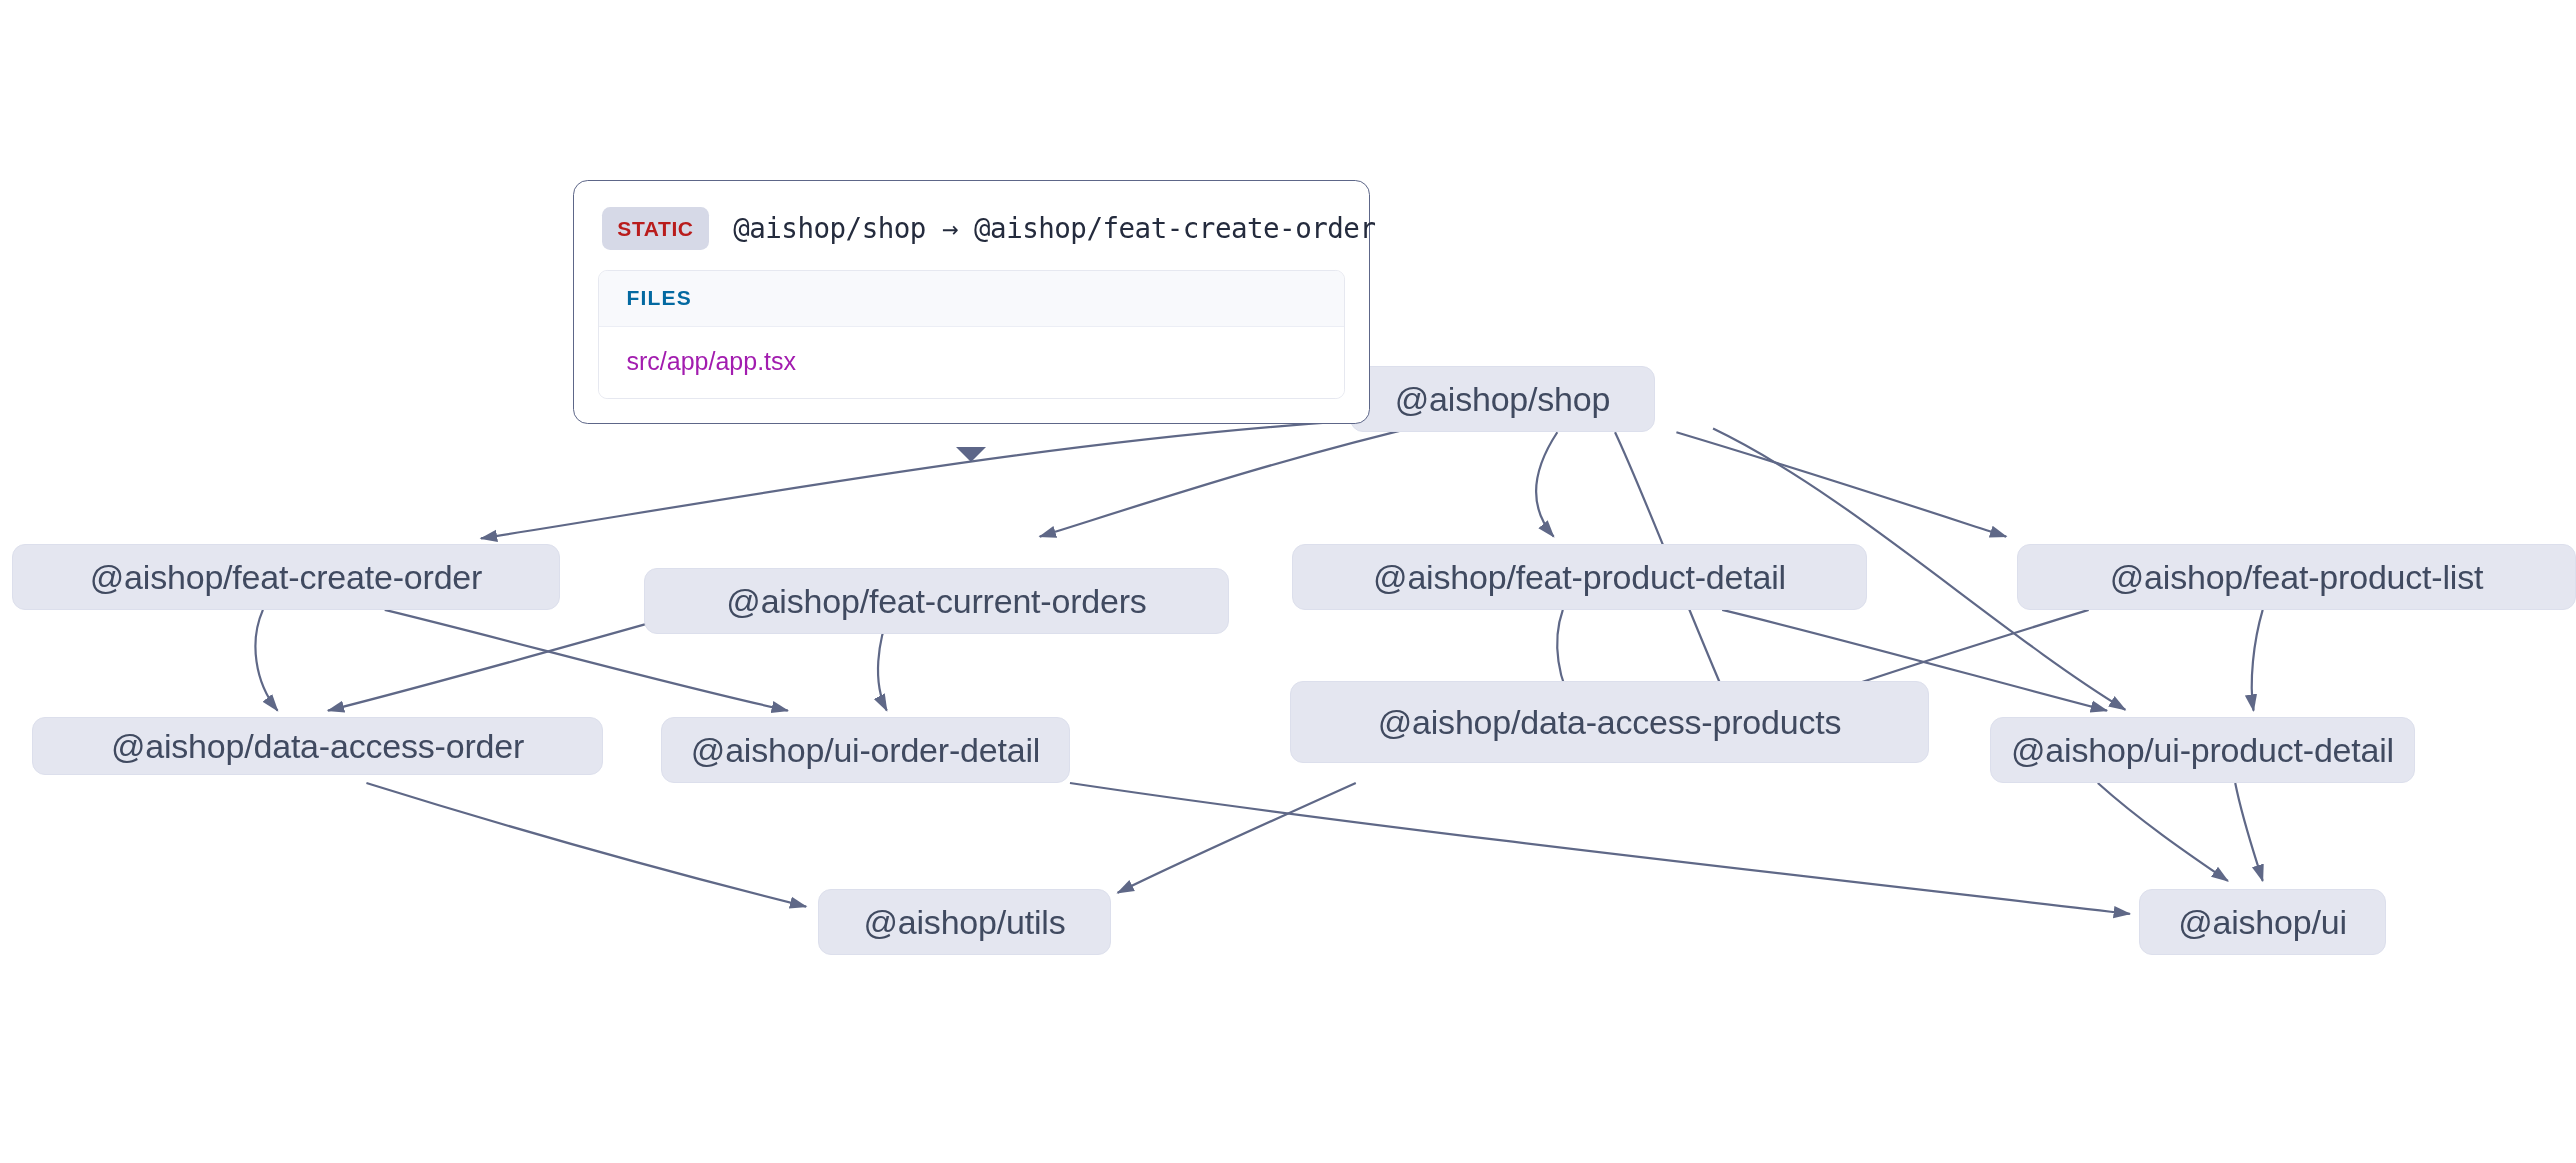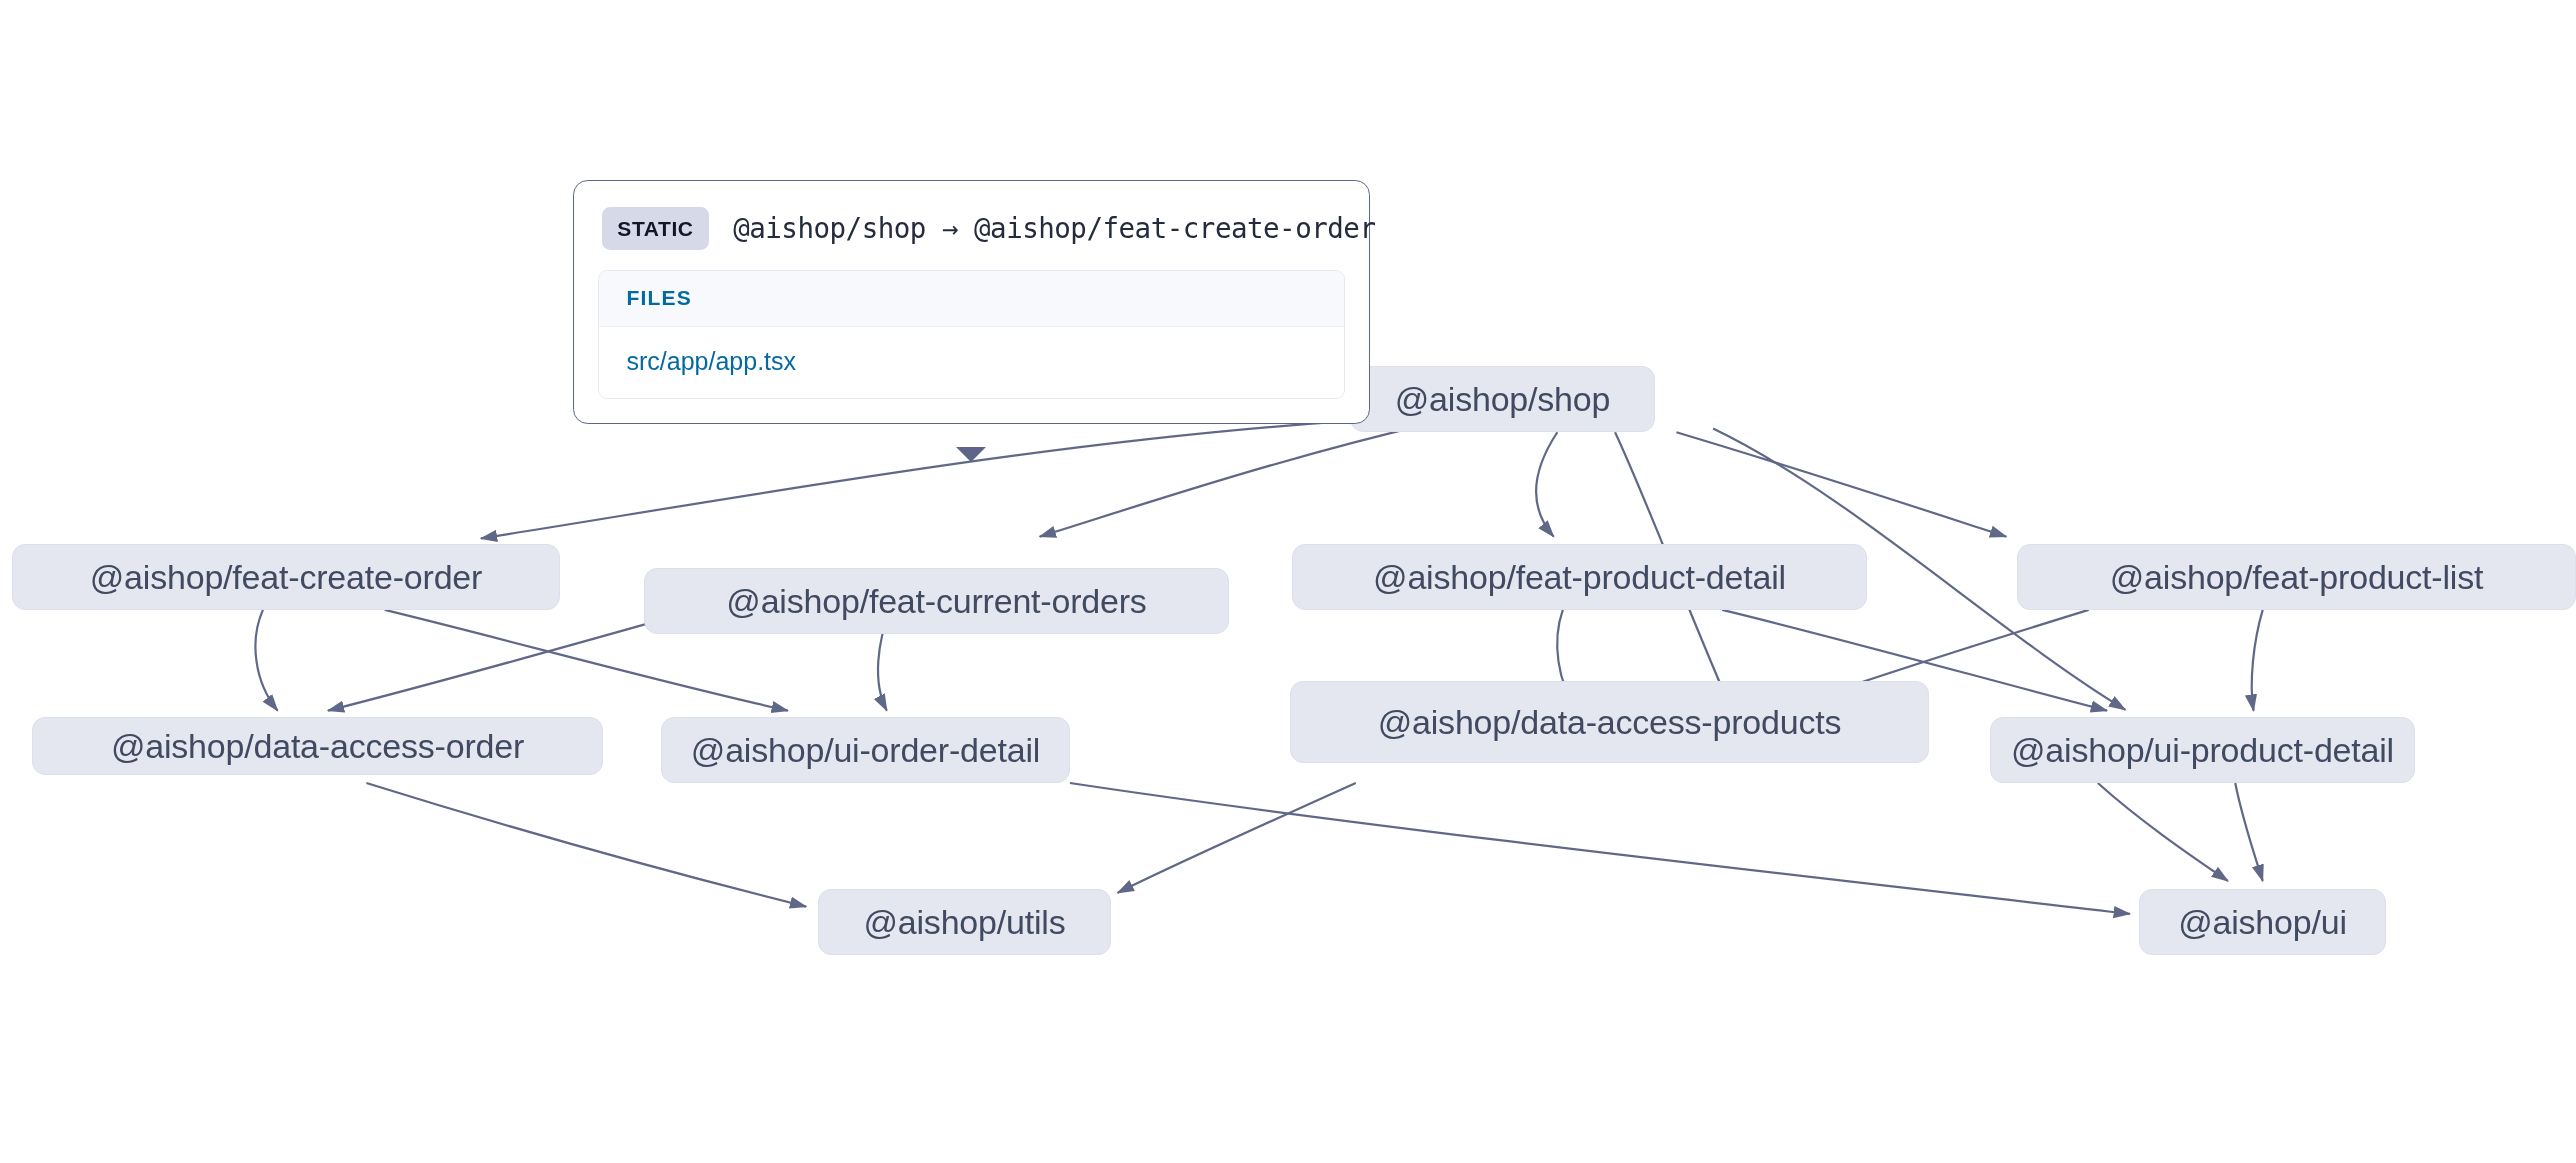--- a/index.html
+++ b/index.html
@@ -73,21 +73,21 @@
     z-index: 6;
   }
   .tooltip-header {
     display: flex;
     align-items: center;
     gap: 24px;
     padding: 3.7px 0 20px 3.7px;
   }
   .badge {
     background: #d6d9e7;
-    color: #0f172a;
+    color: #b91c1c;
     border-radius: 8.2px;
     font-size: 21px;
     font-weight: 700;
     letter-spacing: 0.6px;
     padding: 11px 15.6px;
     font-family: "Liberation Sans", sans-serif;
     line-height: 1;
   }
   .tooltip-title {
     font-family: "DejaVu Sans Mono", monospace;
@@ -105,21 +105,21 @@
   .files-panel-header {
     background: #f8f9fc;
     border-bottom: 0.9px solid #eceef5;
     color: #0369a1;
     font-size: 21px;
     font-weight: 600;
     letter-spacing: 1.2px;
     padding: 15.6px 24px 15.6px 27.5px;
   }
   .files-row {
-    color: #0369a1;
+    color: #a21caf;
     font-size: 25px;
     padding: 20px 24px 22px 27.5px;
     background: #ffffff;
     white-space: nowrap;
   }
 </style>
 </head>
 <body>
 
 <div id="graph-canvas">

